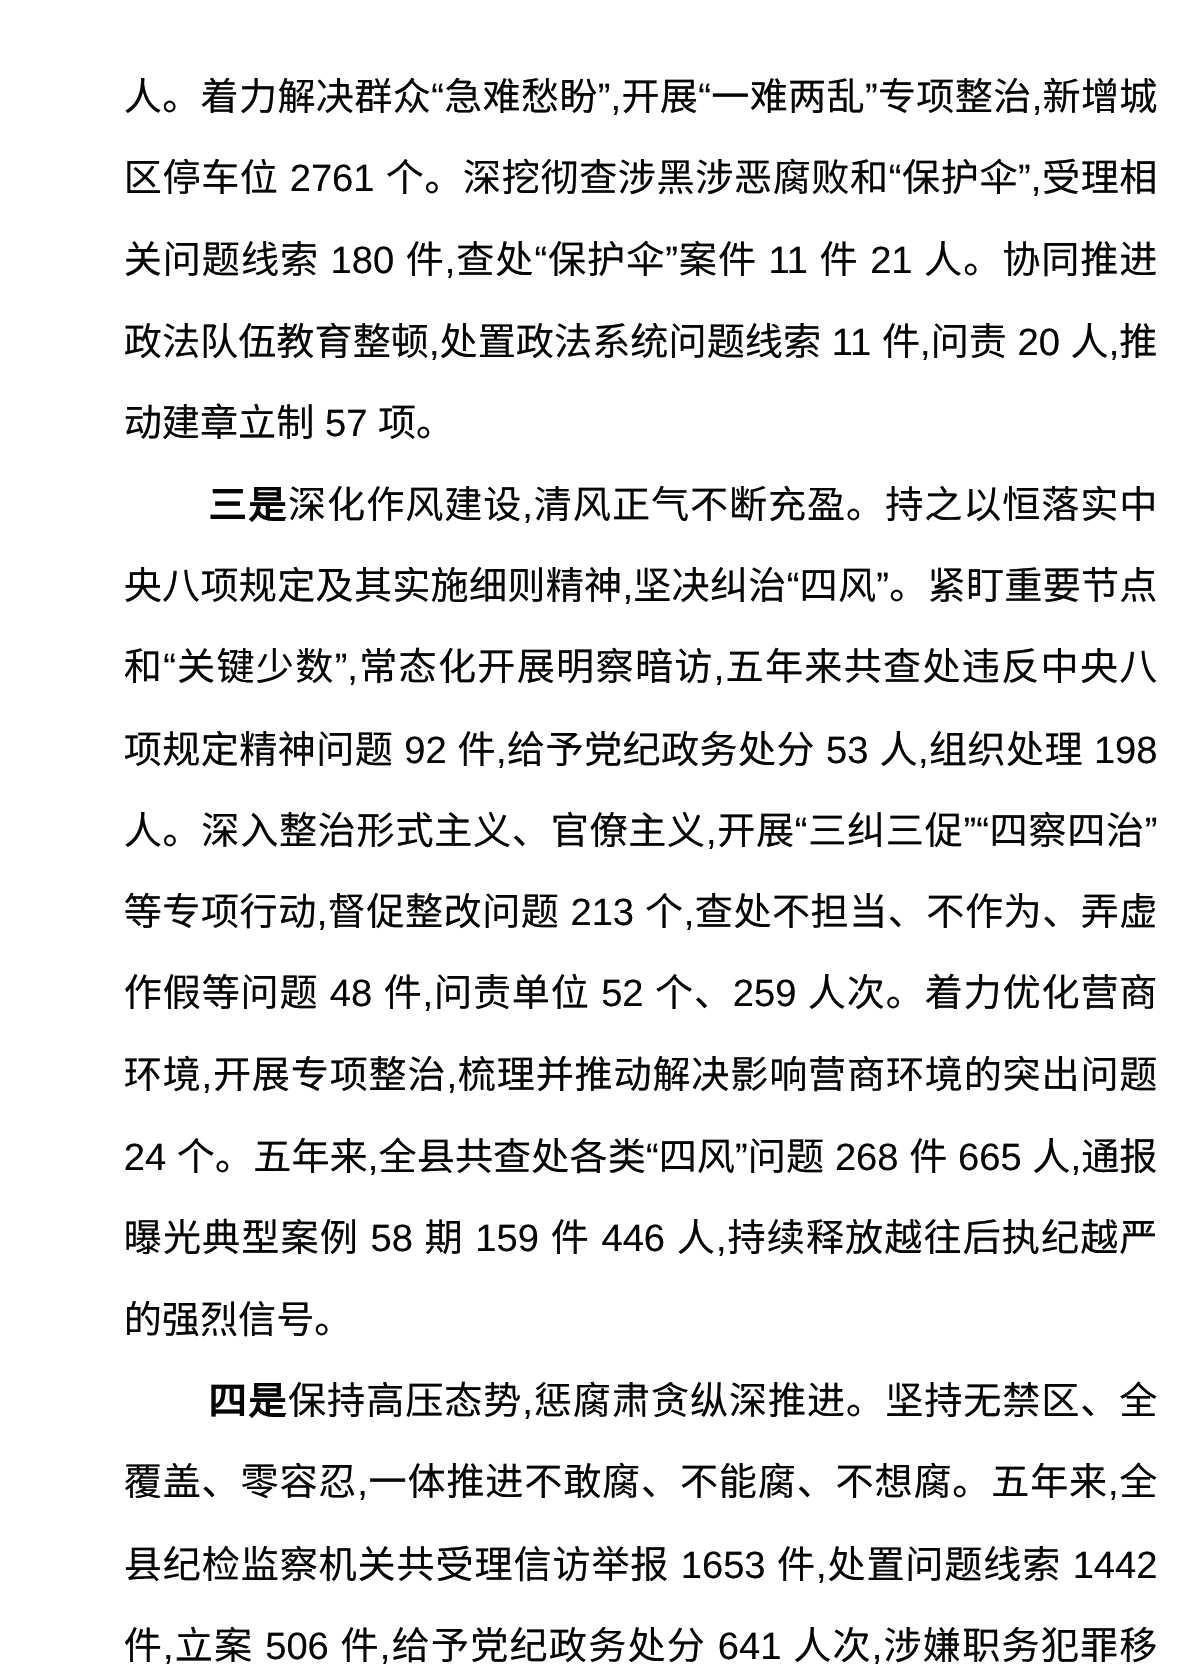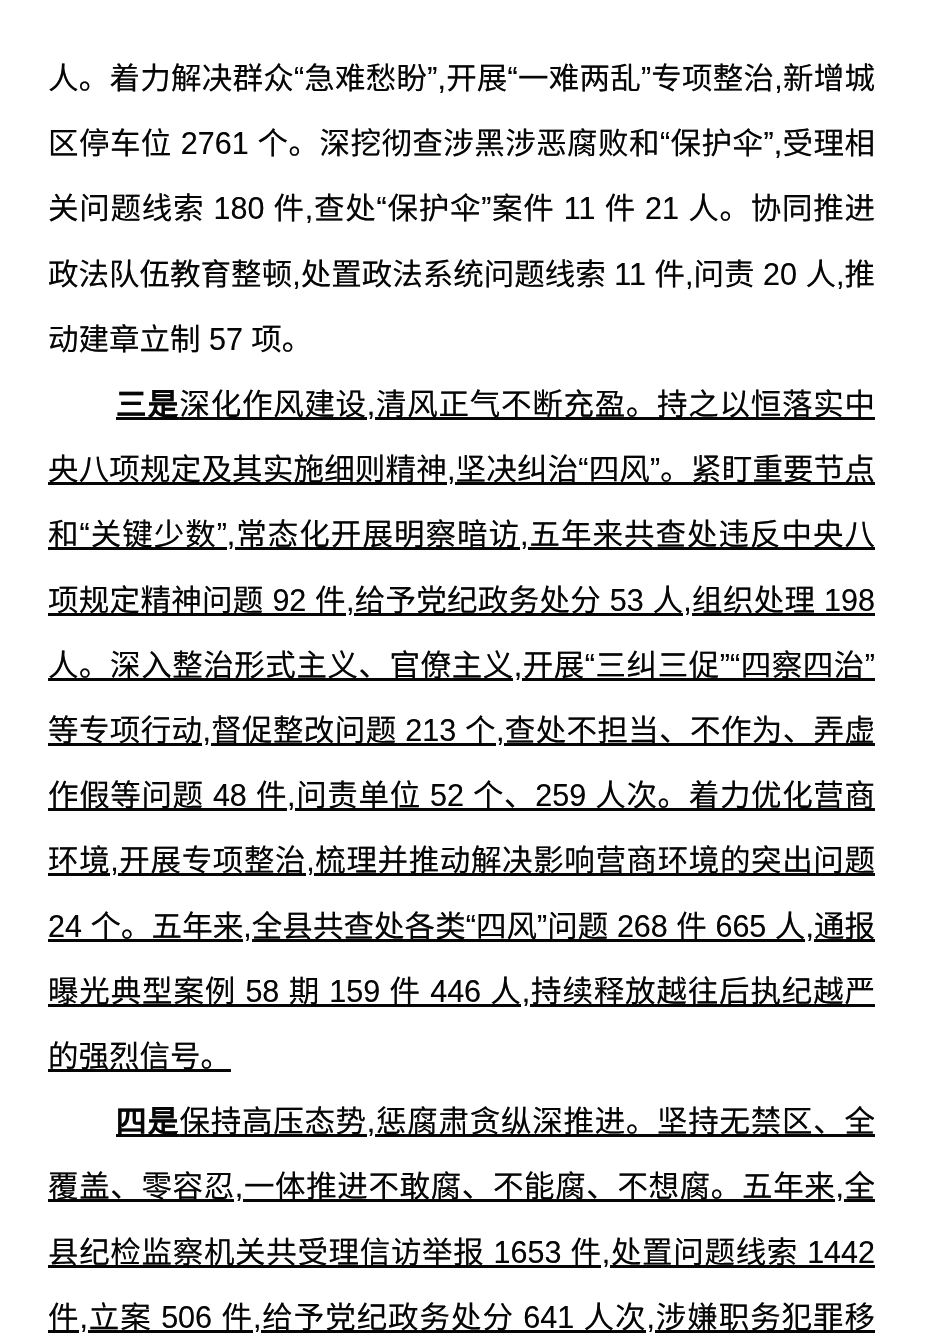--- a/index.html
+++ b/index.html
@@ -15,21 +15,21 @@
     color: #000000;
     -webkit-font-smoothing: antialiased;
   }
 
   .page {
     position: relative;
     box-sizing: border-box;
     width: 950px;
     height: 1344px;
     background: #ffffff;
-    padding: 46px 60px 0 48px;
+    padding: 46px 60px 0 99px;
     overflow: hidden;
   }
 
   .doc-body {
     width: 827px;
   }
 
   .para {
     margin: 0;
     font-size: 30.5px;
@@ -37,21 +37,20 @@
     letter-spacing: 0px;
     text-align: justify;
     text-justify: inter-character;
     text-align-last: left;
     word-break: break-all;
     color: #060606;
   }
 
   .para.indent {
     text-indent: 68px;
-    text-decoration: underline;
   }
 
   .lead {
     font-weight: 700;
     letter-spacing: 0.5px;
   }
 
   
   .para, .lead {
     text-shadow: 0 0 0.2px rgba(0,0,0,0.55);

